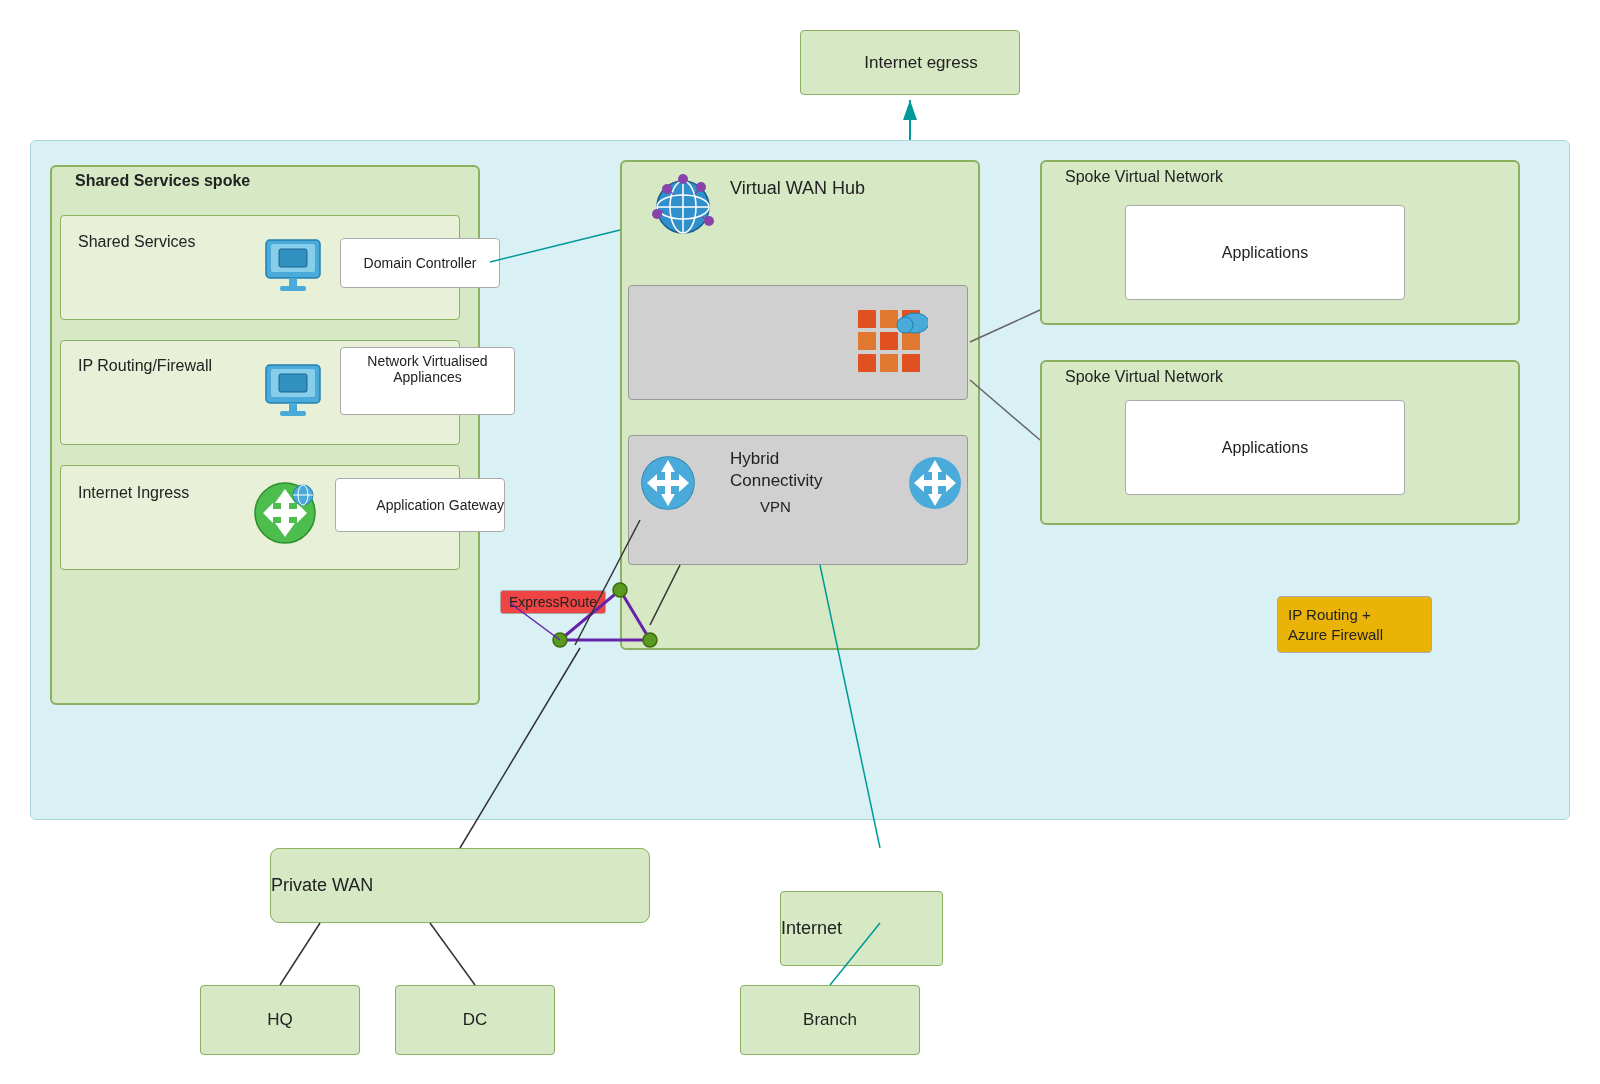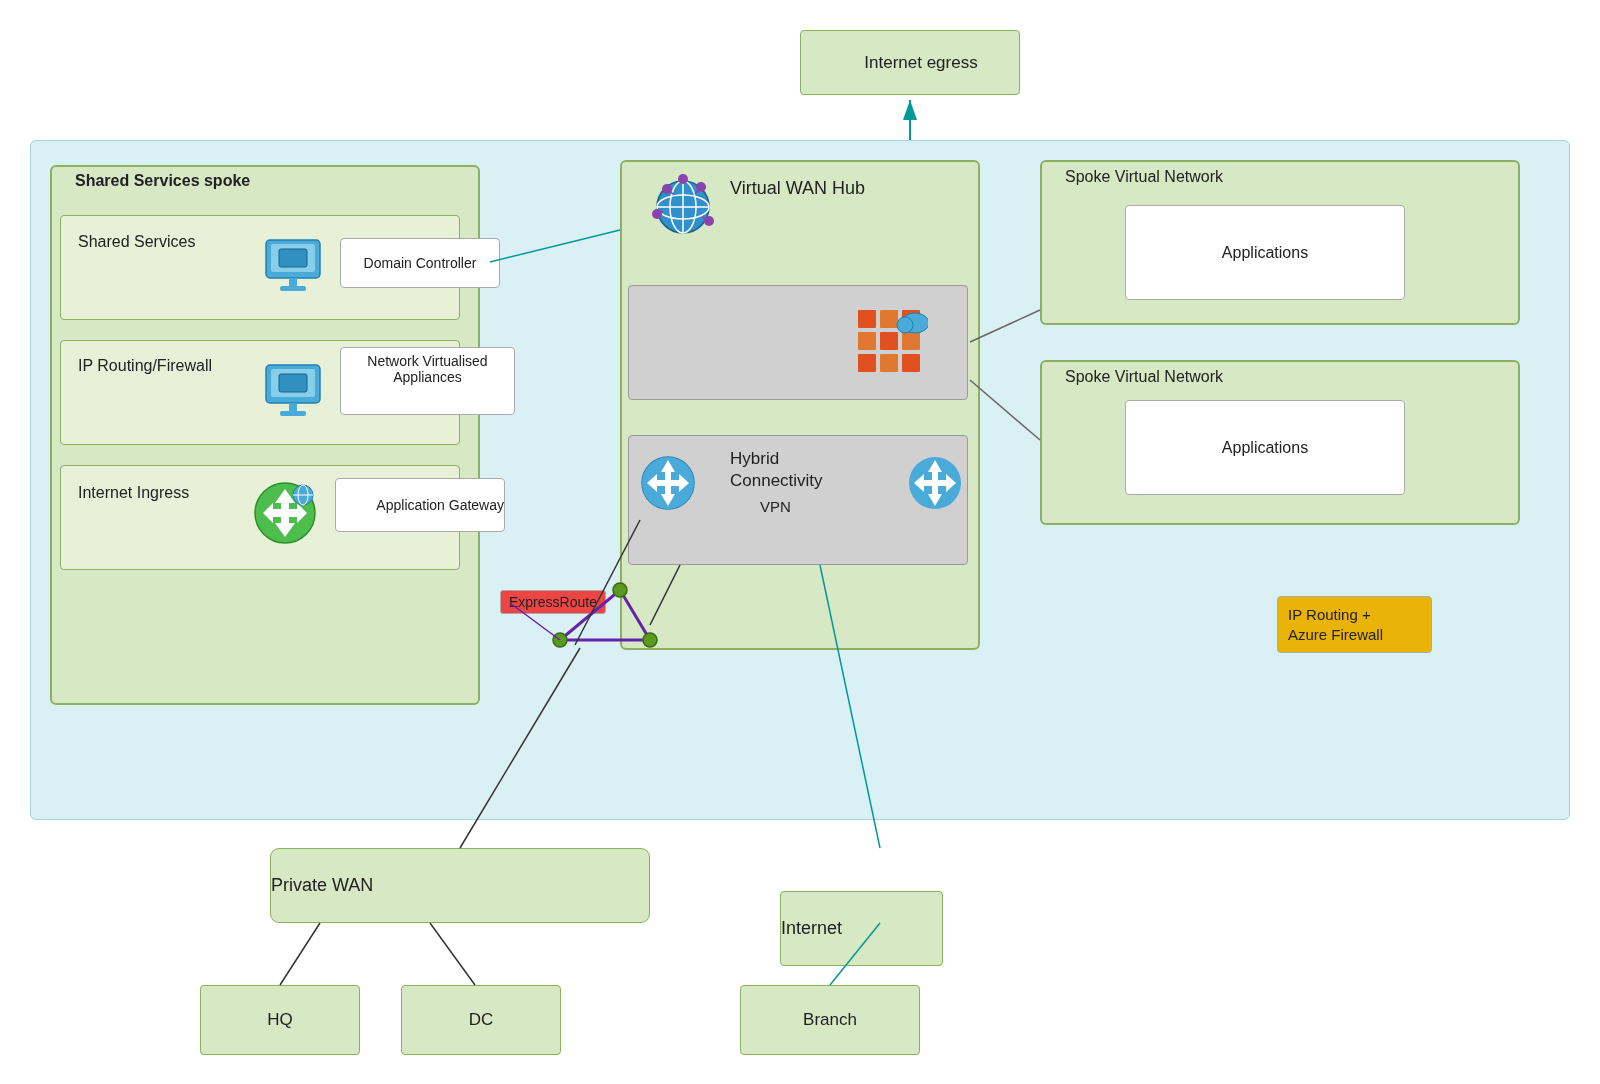--- a/index.html
+++ b/index.html
@@ -394,21 +394,20 @@
       width: 160px;
       height: 70px;
       background: #d6e8c4;
       border: 1.5px solid #8ab060;
       border-radius: 4px;
       display: flex;
       align-items: center;
       justify-content: center;
       font-size: 17px;
       color: #222;
-      margin-left: 6px;
     }
 
     .branch-box {
       position: absolute;
       top: 985px;
       left: 740px;
       width: 180px;
       height: 70px;
       background: #d6e8c4;
       border: 1.5px solid #8ab060;

